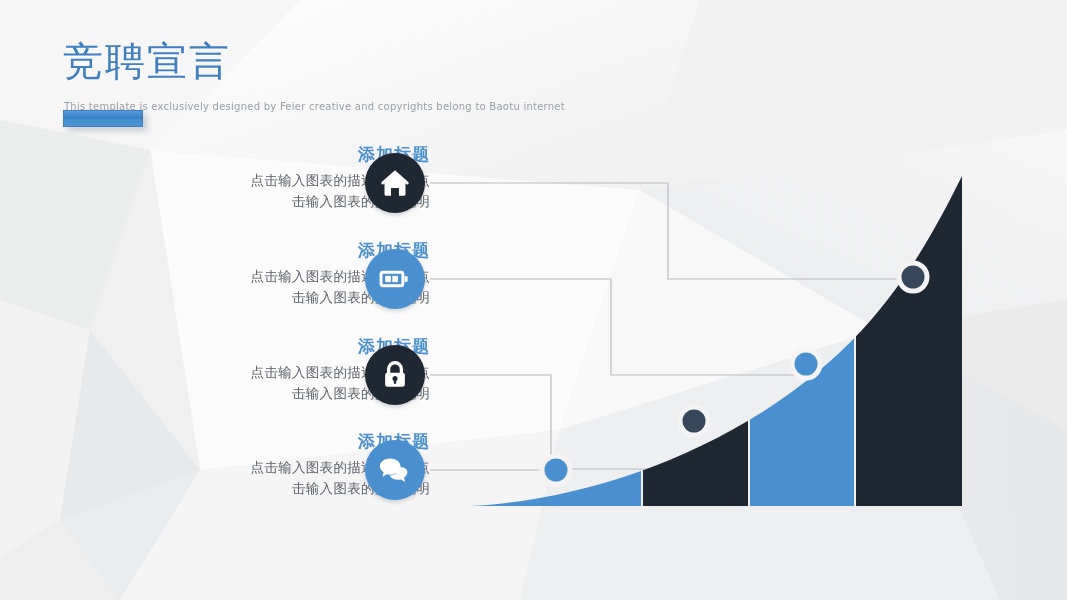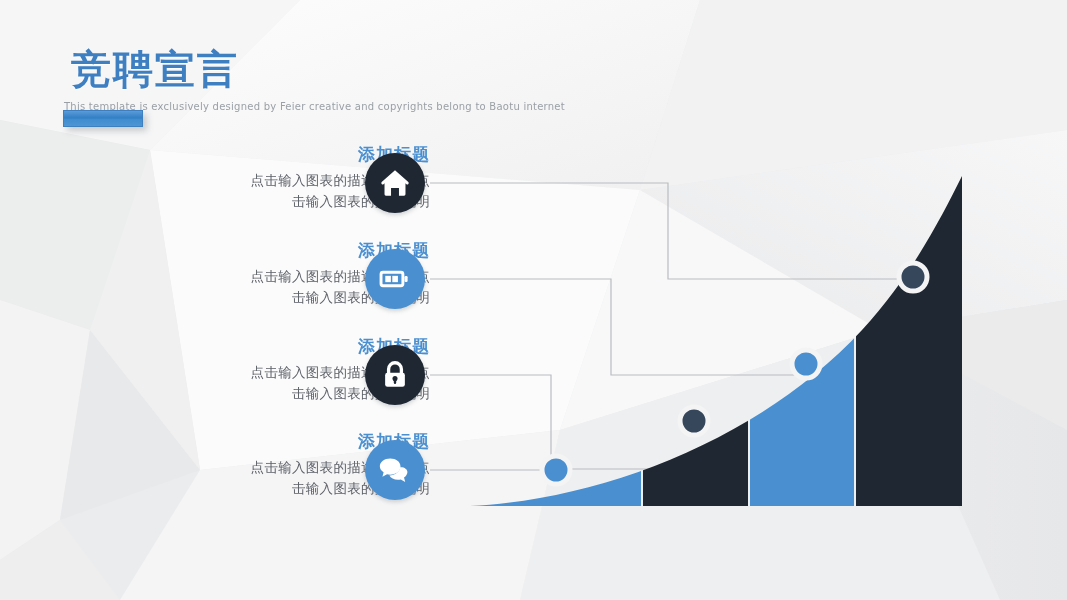--- a/index.html
+++ b/index.html
@@ -20,28 +20,28 @@
     position: absolute;
     left: 0; top: 0;
     width: 1067px; height: 600px;
   }
 
   
   .header { position: absolute; left: 63px; top: 38px; }
   .slide-title {
     font-size: 40px;
     line-height: 46px;
-    font-weight: 700;
+    font-weight: 400;
     color: #3e7fc1;
     letter-spacing: 2px;
-    margin: 8px;
+    margin: 0;
     text-shadow: 0 1px 1px rgba(255,255,255,.9);
   }
   .slide-subtitle {
-    margin: 8px 0 0 1px;
+    margin: 16px 0 0 1px;
     font-size: 10px;
     line-height: 13px;
     color: #9aa0a6;
     letter-spacing: .25px;
     white-space: nowrap;
   }
   .accent-bar {
     position: absolute;
     left: 63px; top: 110px;
     width: 78px; height: 15px;

